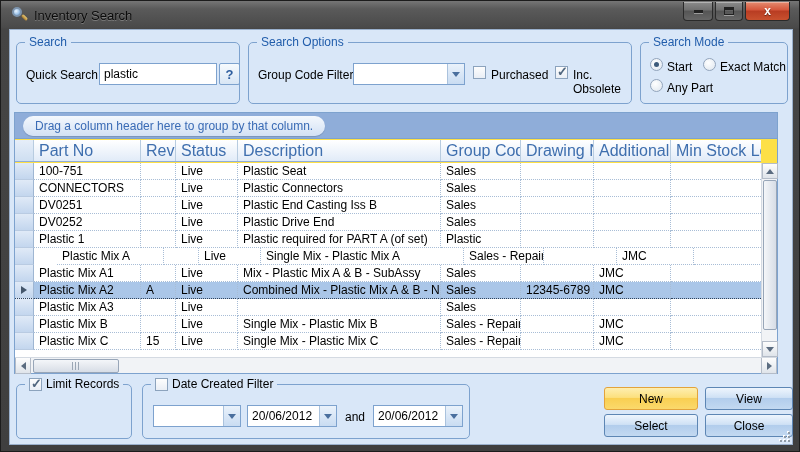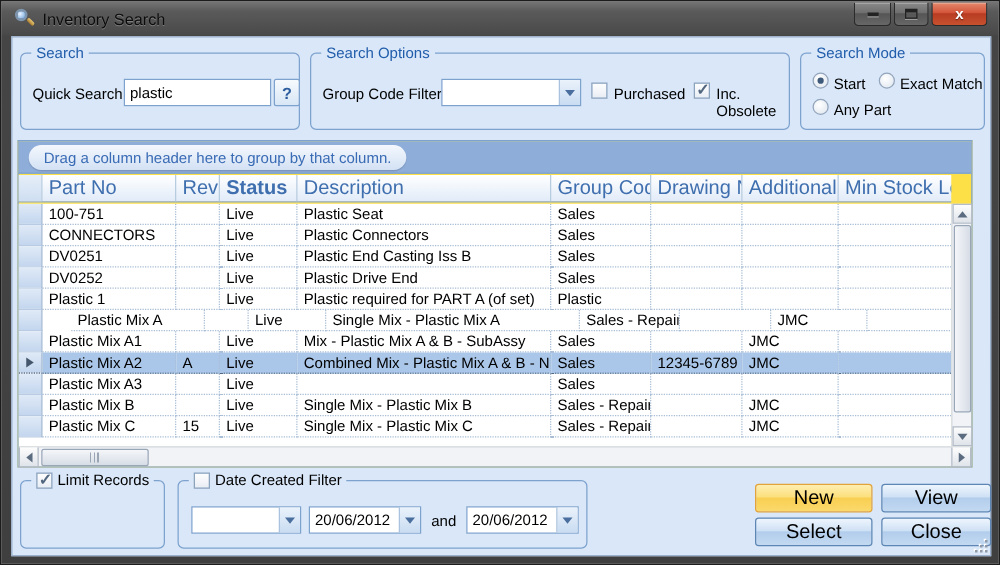--- a/index.html
+++ b/index.html
@@ -72,21 +72,21 @@
   .hscroll{position:absolute;left:0;bottom:0;width:100%;height:16px;background:#f1f3f6;border-top:1px solid #d4dae2;}
   .hthumb{position:absolute;left:18px;top:1px;width:86px;height:14px;border:1px solid #98a6b8;border-radius:2px;
     background:linear-gradient(#f4f6f9,#d7dde6);display:flex;align-items:center;justify-content:center;}
   .grip{width:8px;height:8px;background:repeating-linear-gradient(90deg,#9aa6b4 0 1px,transparent 1px 3px);}
   .tri-up{width:0;height:0;border-left:4px solid transparent;border-right:4px solid transparent;border-bottom:5px solid #5b6c80;}
   .tri-dn{width:0;height:0;border-left:4px solid transparent;border-right:4px solid transparent;border-top:5px solid #5b6c80;}
   .tri-lf{width:0;height:0;border-top:4px solid transparent;border-bottom:4px solid transparent;border-right:5px solid #5b6c80;}
   .tri-rt{width:0;height:0;border-top:4px solid transparent;border-bottom:4px solid transparent;border-left:5px solid #5b6c80;}
   
   .gb-cb-legend{position:absolute;top:-8px;left:8px;background:#d9e7f8;padding:0 4px;display:flex;align-items:center;gap:4px;}
-  .btn{position:absolute;height:23px;border:1px solid #5d86b4;border-radius:3px;font-size:16px;color:#000;
+  .btn{position:absolute;height:23px;border:1px solid #5d86b4;border-radius:3px;font-size:12px;color:#000;
     background:linear-gradient(#eef5fd,#cfe1f5 45%,#b2cdec 50%,#c3d9f1);display:flex;align-items:center;justify-content:center;cursor:default;}
   .btn.primary{border-color:#e3a33b;background:linear-gradient(#feeeb0,#fce07e 45%,#f9cf52 50%,#fbd96c);}
   .qbtn{position:absolute;width:21px;height:22px;border:1px solid #7da2ce;border-radius:2px;
     background:linear-gradient(#f6fafd,#d8e6f5);color:#2d5d9e;font-size:13px;font-weight:bold;
     display:flex;align-items:center;justify-content:center;}
   .resize-grip{position:absolute;right:2px;bottom:2px;width:12px;height:12px;}
   .resize-grip i{position:absolute;width:2px;height:2px;background:#8f9aa6;box-shadow:-1px -1px 0 #fff;}
 </style>
 </head>
 <body>
@@ -146,21 +146,21 @@
     </div>
 
     <div id="grid">
       <div class="groupstrip">
         <span class="grouppill">Drag a column header here to group by that column.</span>
       </div>
       <div class="gheader" id="grid-header">
           <div class="hcell ind" style="width: 19px;"></div>
           <div class="hcell" style="width: 107px;">Part No</div>
           <div class="hcell" style="width: 35px;">Rev</div>
-          <div class="hcell" style="width: 62px; font-weight: bold;">Status</div>
+          <div class="hcell" style="width: 62px;">Status</div>
           <div class="hcell" style="width: 203px;">Description</div>
           <div class="hcell" style="width: 80px;">Group Code</div>
           <div class="hcell" style="width: 73px;">Drawing No</div>
           <div class="hcell" style="width: 77px;">Additional Ref</div>
           <div class="hcell" style="width: 108px;">Min Stock Lev</div>
         </div>
       <div class="gbody" id="grid-body">
           <div class="grow">
             <div class="gcell ind" style="width: 19px;"></div>
             <div class="gcell" style="width: 107px;">100-751</div>

